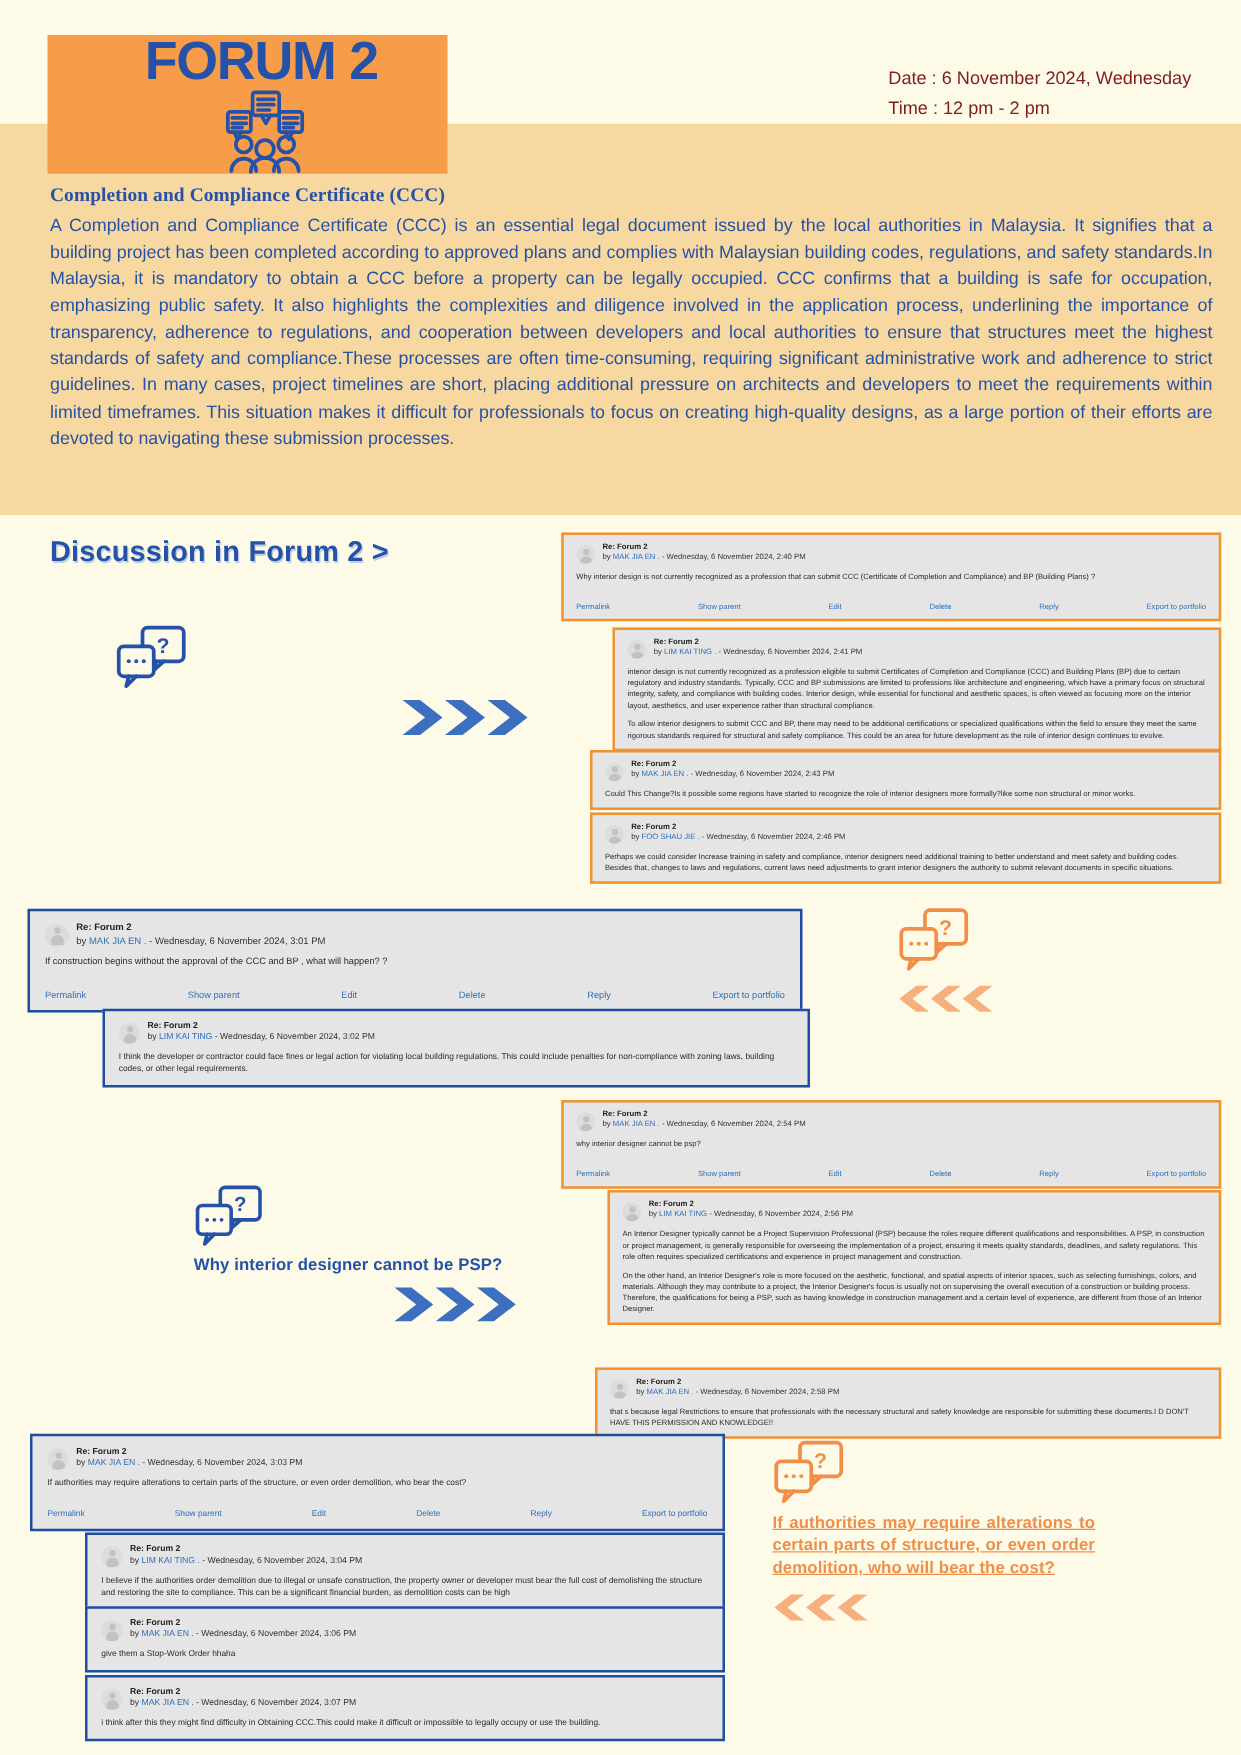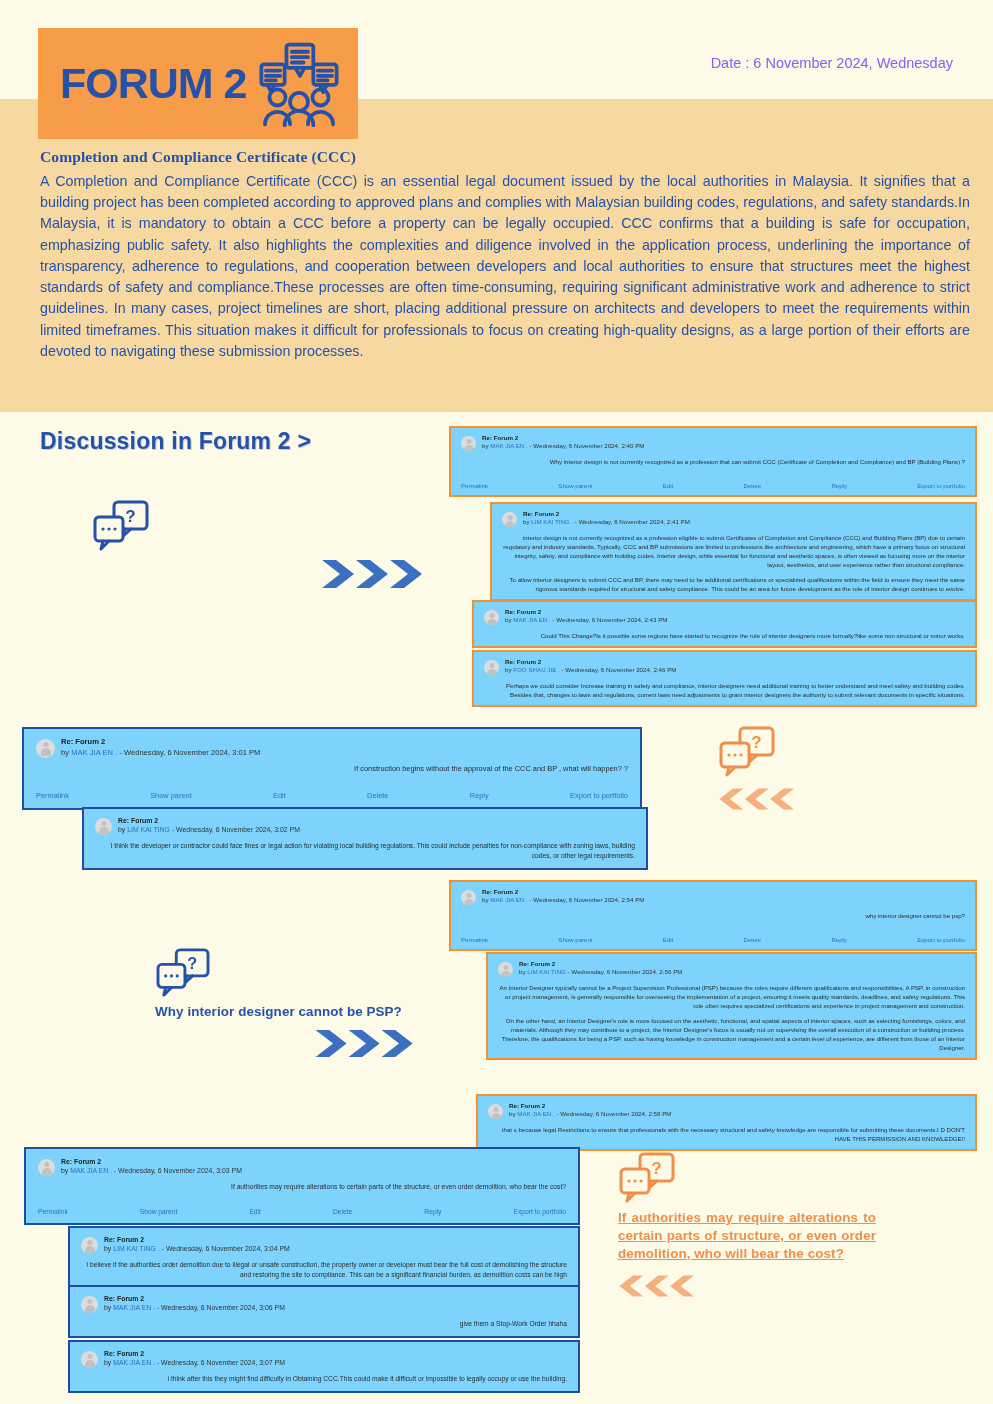--- a/index.html
+++ b/index.html
@@ -19,31 +19,32 @@
   }
   .abstract-band {
     position:absolute; left:0; top:99px; width:993px; height:313px;
     background:#f7d8a0;
   }
   .forum-logo {
     position:absolute; left:38px; top:28px; width:320px; height:111px;
     background:#f79c48;
     display:flex; align-items:center; padding-left:22px;
     z-index: 5;
+    flex-direction: column;
   }
   .forum-logo-text {
     font-size:43px; font-weight:bold; color:#2552a8;
     letter-spacing:-1px; font-family:"Liberation Sans", sans-serif;
     line-height:1;
   }
   .forum-logo-icon { margin-left:6px; width:92px; height:86px; }
 
   .datetime {
     position:absolute; right:40px; top:52px;
-    color:#8b5cf6; font-size:14.5px; line-height:1.65;
+    color:#7f1d1d; font-size:14.5px; line-height:1.65;
     text-align:left;
   }
   .dt-row { white-space:nowrap; }
   .dt-label { display:inline-block; }
 
   
   .abstract-wrap {
     position:absolute; left:40px; top:145px; width:930px;
     color:#2552a8;
   }
@@ -60,21 +61,21 @@
   .disc-heading {
     position:absolute; left:40px; top:428px;
     font-size:23px; font-weight:bold; color:#2552a8;
     text-shadow: 1px 1px 0 rgba(140,170,215,0.55);
     letter-spacing:0.2px;
   }
 
   
   .post-group { position:absolute; }
   .post {
-    background:#7dd3fc;
+    background:#e5e5e5;
     border:2px solid #f0922f;
     position:relative;
     padding:6px 10px 6px 10px;
   }
   .post.blue { border:2px solid #1f4ea1; }
 
   .post-head { display:flex; align-items:flex-start; }
   .avatar {
     width:15px; height:15px; border-radius:50%;
     background:#dcdcdc; flex:0 0 15px; margin-top:2px; margin-right:6px;
@@ -91,21 +92,21 @@
     width:10px; height:8px; border-radius:5px 5px 0 0; background:#c2c2c2;
   }
   .post-meta { flex:1; min-width:0; }
   .post-title { font-size:6.2px; font-weight:bold; color:#222; line-height:1.35; }
   .post-by { font-size:6.2px; color:#333; line-height:1.45; }
   .post-by .author { color:#2f6fba; }
   .post-body {
     font-size:6.1px; color:#2b2b2b; line-height:1.48;
     margin-top:6px; text-align:left;
   }
-  .post-body p { margin:0 0 6px 0;text-align:right; }
+  .post-body p { margin:0 0 6px 0; }
   .post-body p:last-child { margin-bottom:0; }
   .post-actions {
     display:flex; justify-content:space-between; gap:11px;
     margin-top:16px; font-size:6.1px; color:#2f6fba;
   }
 
   
   .post.lg .post-title { font-size:7.6px; }
   .post.lg .post-by { font-size:7.6px; }
   .post.lg .post-body { font-size:7.4px; }
@@ -162,20 +163,24 @@
       <path d="M34 94 a16 16 0 0 1 32 0"></path>
     </g>
   </svg>
 </div>
 
 <div class="datetime">
   <div class="dt-row">
     <span class="dt-label">Date :</span>
     <span>6 November 2024, Wednesday</span>
   </div>
+  <div class="dt-row">
+    <span class="dt-label">Time :</span>
+    <span>12 pm - 2 pm</span>
+  </div>
 </div>
 
 <div class="abstract-wrap">
   <div class="abs-title">Completion and Compliance Certificate (CCC)</div>
   <div class="abs-body">A Completion and Compliance Certificate (CCC) is an essential legal document issued by the local authorities in Malaysia. It signifies that a building project has been completed according to approved plans and complies with Malaysian building codes, regulations, and safety standards.In Malaysia, it is mandatory to obtain a CCC before a property can be legally occupied. CCC confirms that a building is safe for occupation, emphasizing public safety. It also highlights the complexities and diligence involved in the application process, underlining the importance of transparency, adherence to regulations, and cooperation between developers and local authorities to ensure that structures meet the highest standards of safety and compliance.These processes are often time-consuming, requiring significant administrative work and adherence to strict guidelines. In many cases, project timelines are short, placing additional pressure on architects and developers to meet the requirements within limited timeframes. This situation makes it difficult for professionals to focus on creating high-quality designs, as a large portion of their efforts are devoted to navigating these submission processes.</div>
 </div>
 
 <div class="disc-heading">Discussion in Forum 2 &gt;</div>
 
 <div class="post-group" style="left:449px; top:426px; width:528px;">

